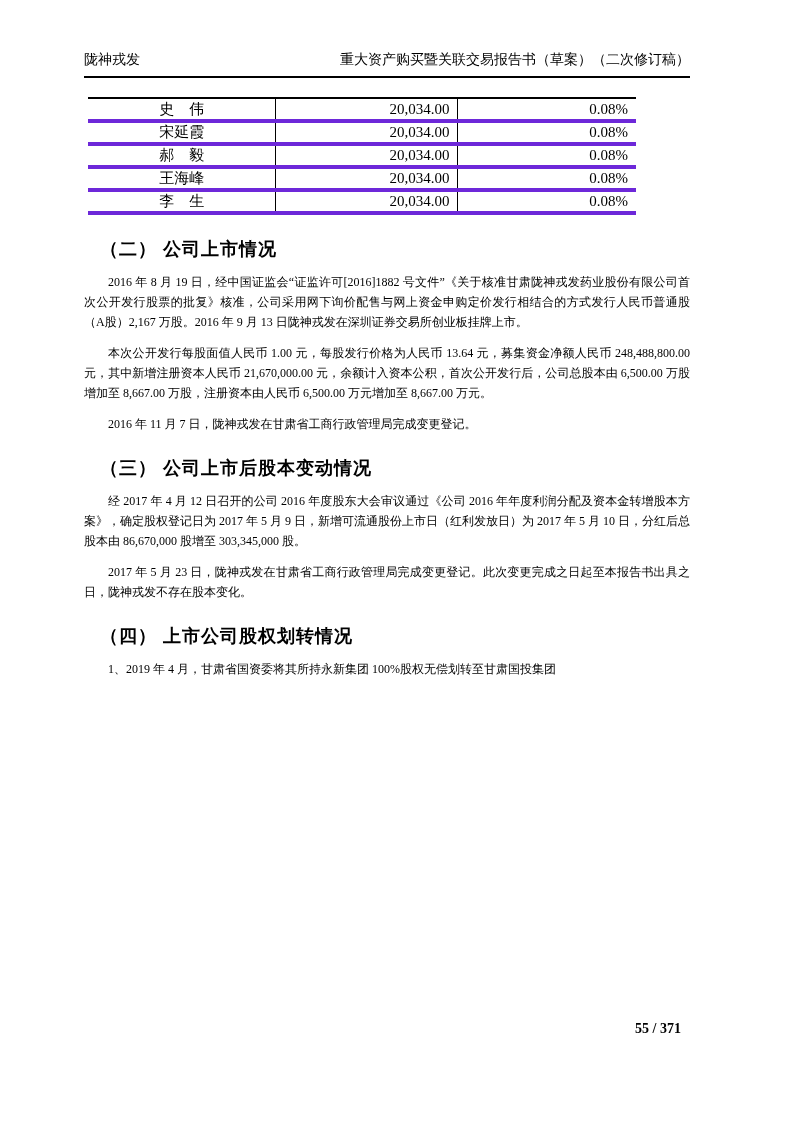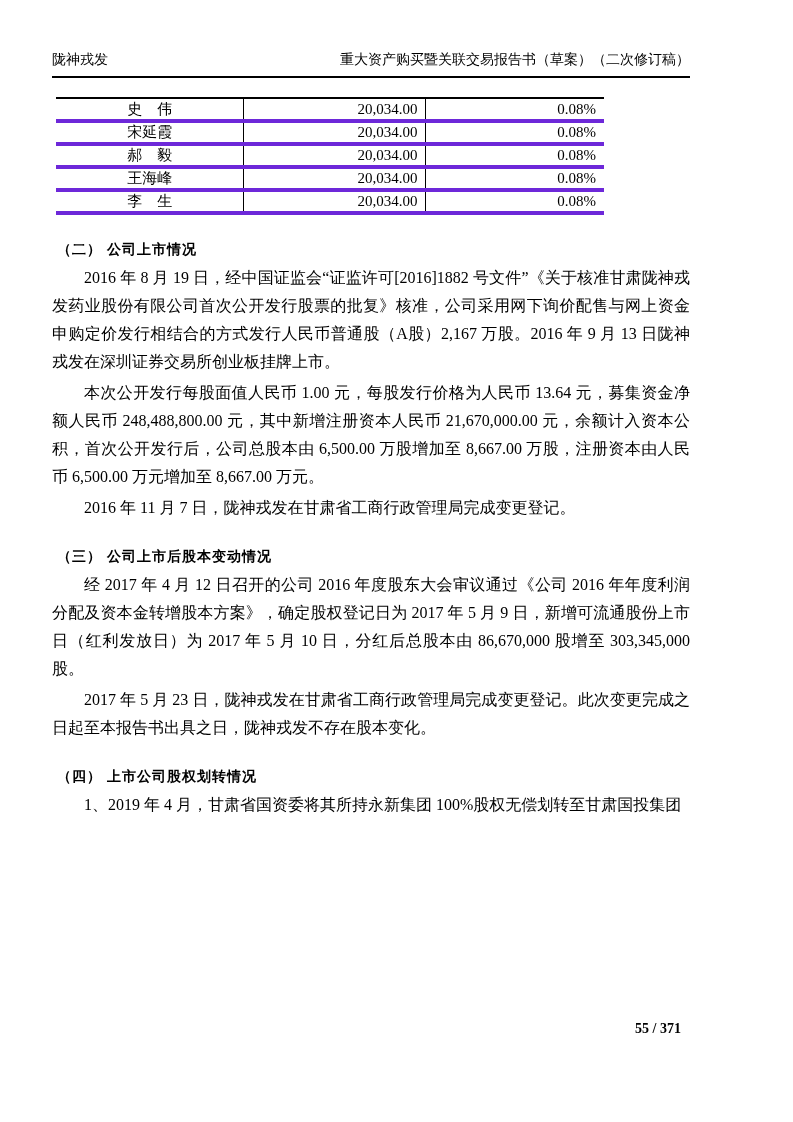--- a/index.html
+++ b/index.html
@@ -8,21 +8,21 @@
     background: #ffffff;
   }
   .page {
     position: relative;
     width: 793px;
     height: 1122px;
     background: #ffffff;
     color: #000000;
     font-family: "Liberation Serif", serif;
     box-sizing: border-box;
-    padding: 50px 103px 0 52px;
+    padding: 50px 103px 0 84px;
     overflow: hidden;
   }
   .doc-header {
     display: flex;
     justify-content: space-between;
     align-items: flex-end;
     font-size: 14px;
     line-height: 20px;
     padding-bottom: 6px;
     border-bottom: 2px solid #000000;
@@ -49,30 +49,30 @@
   table.holders td + td { border-left: 1px solid #000000; }
   table.holders col.col-name  { width: 34.3%; }
   table.holders col.col-num   { width: 33.2%; }
   table.holders col.col-ratio { width: 32.5%; }
   .c-name { text-align: center; }
   .c-num  { text-align: right; }
   tr.total-row td { font-weight: bold; }
 
   h2.sec-heading {
     font-family: "Liberation Sans", sans-serif;
-    font-size: 14px;
+    font-size: 18px;
     font-weight: 700;
     line-height: 24px;
-    margin: 22px 0 0 5px;
+    margin: 22px 0 0 16px;
     letter-spacing: 1px;
   }
   p.body-par {
-    font-size: 16px;
-    line-height: 28px;
-    margin: 3px 0 0 0;
+    font-size: 12px;
+    line-height: 20px;
+    margin: 11px 0 0 0;
     text-align: justify;
     text-justify: inter-character;
     text-indent: 2em;
   }
   .footer-page {
     position: absolute;
     top: 1021px;
     right: 112px;
     font-size: 14px;
     font-weight: bold;

